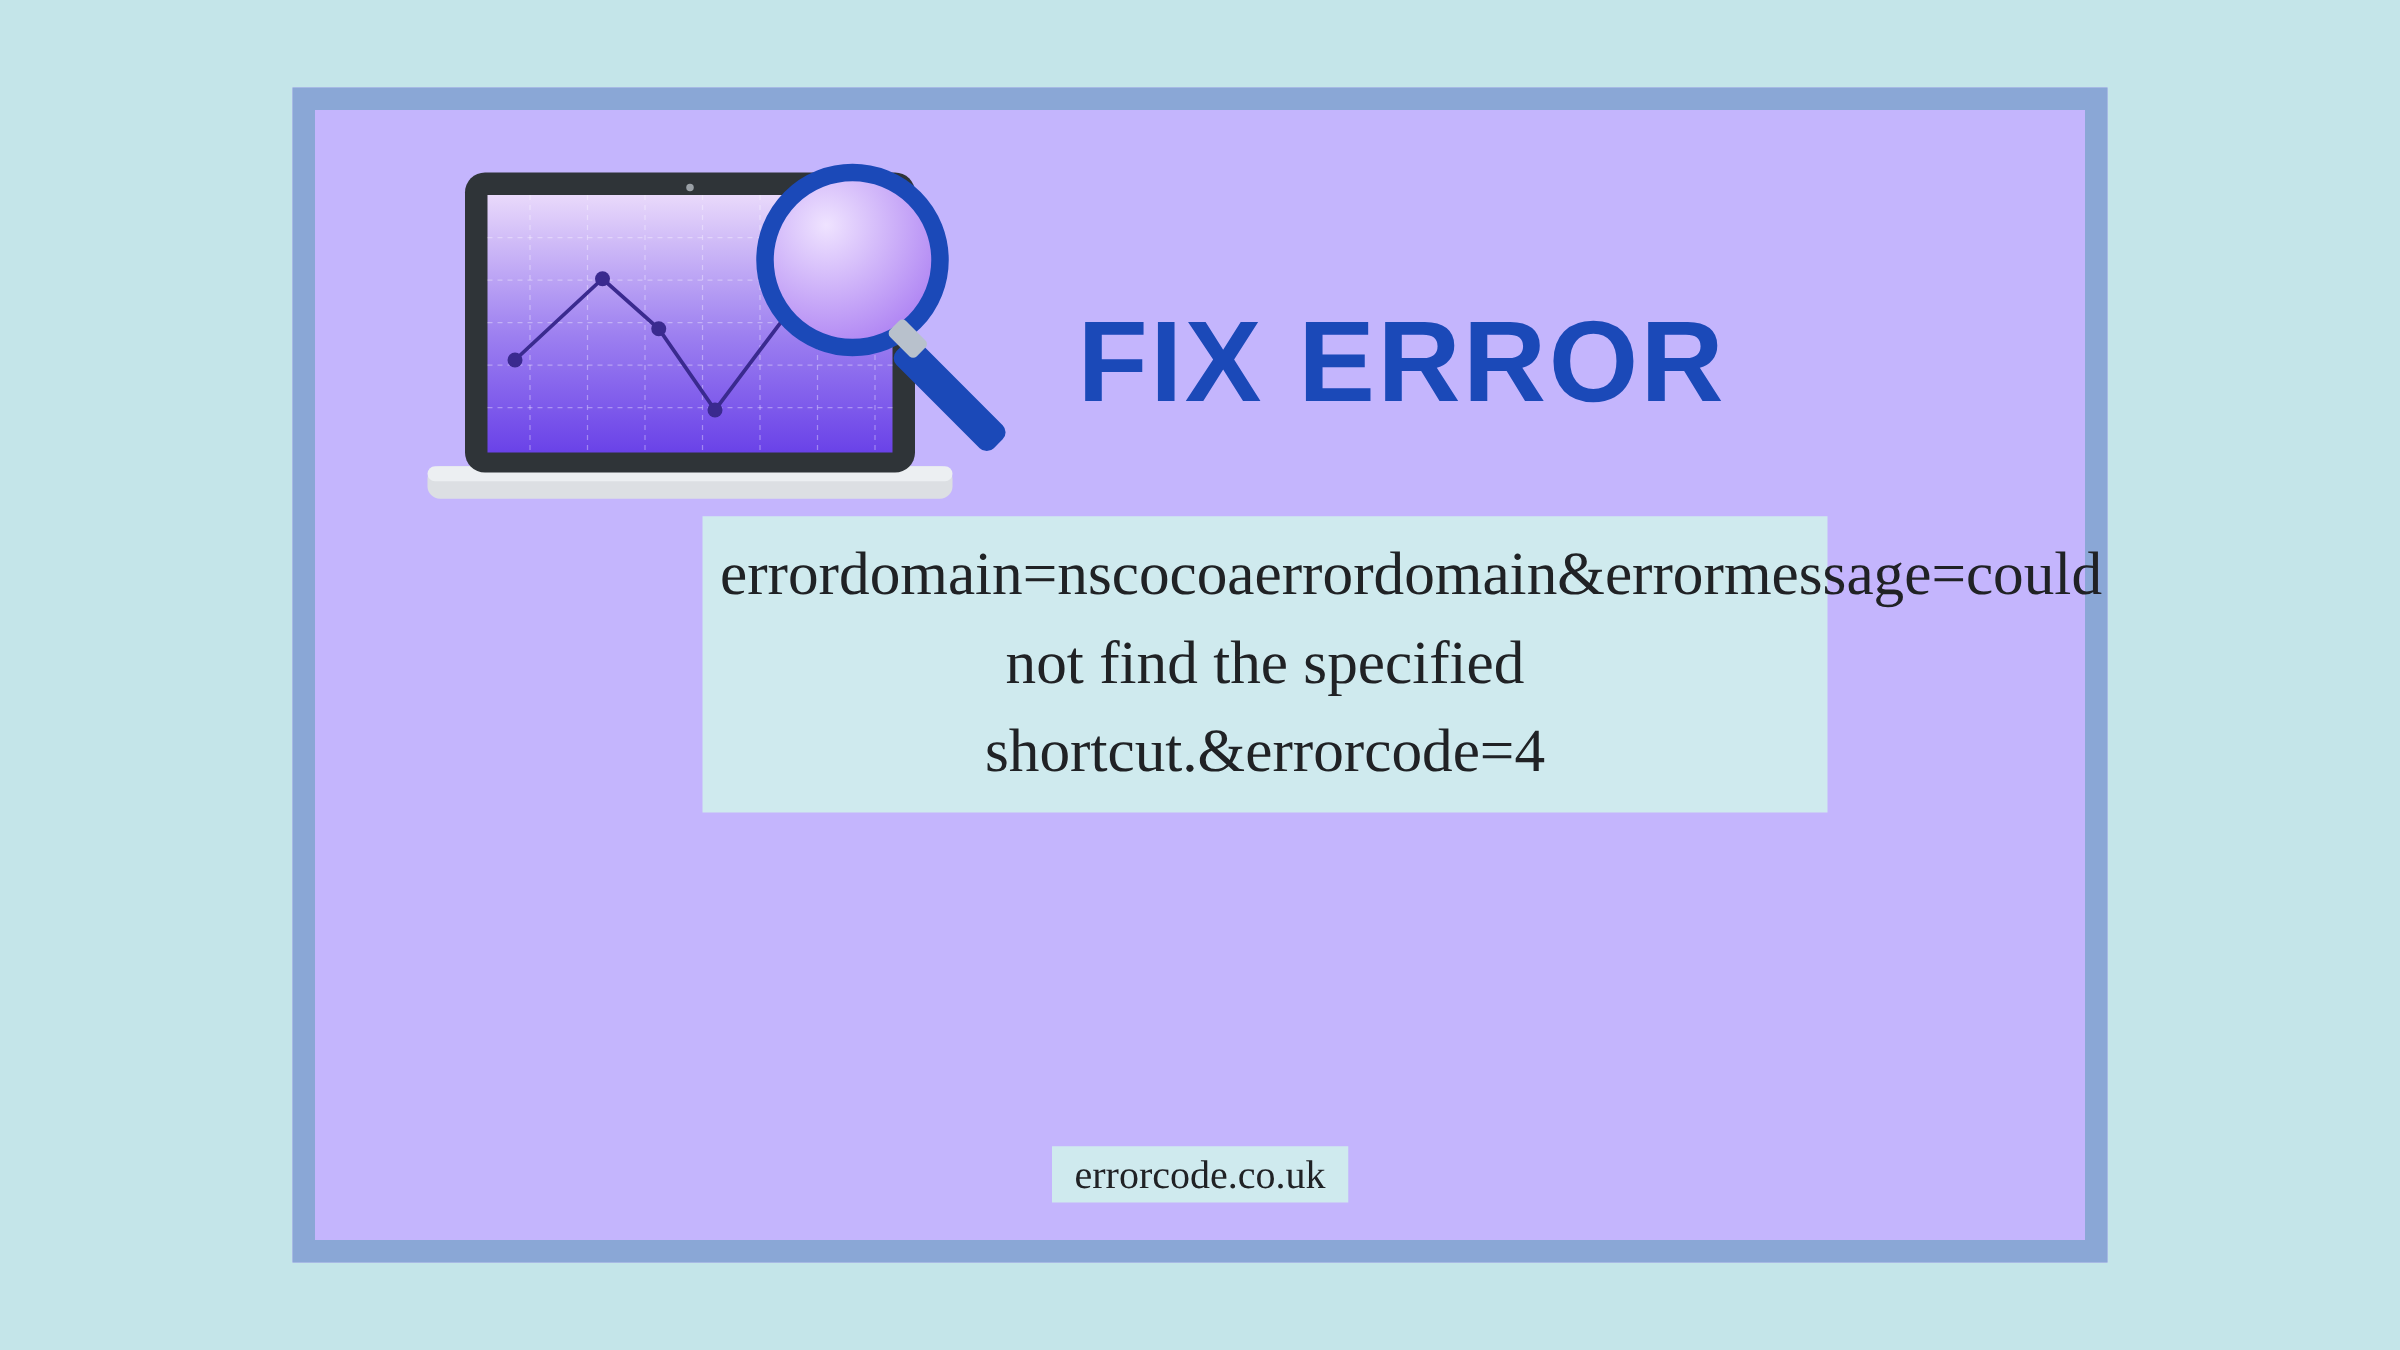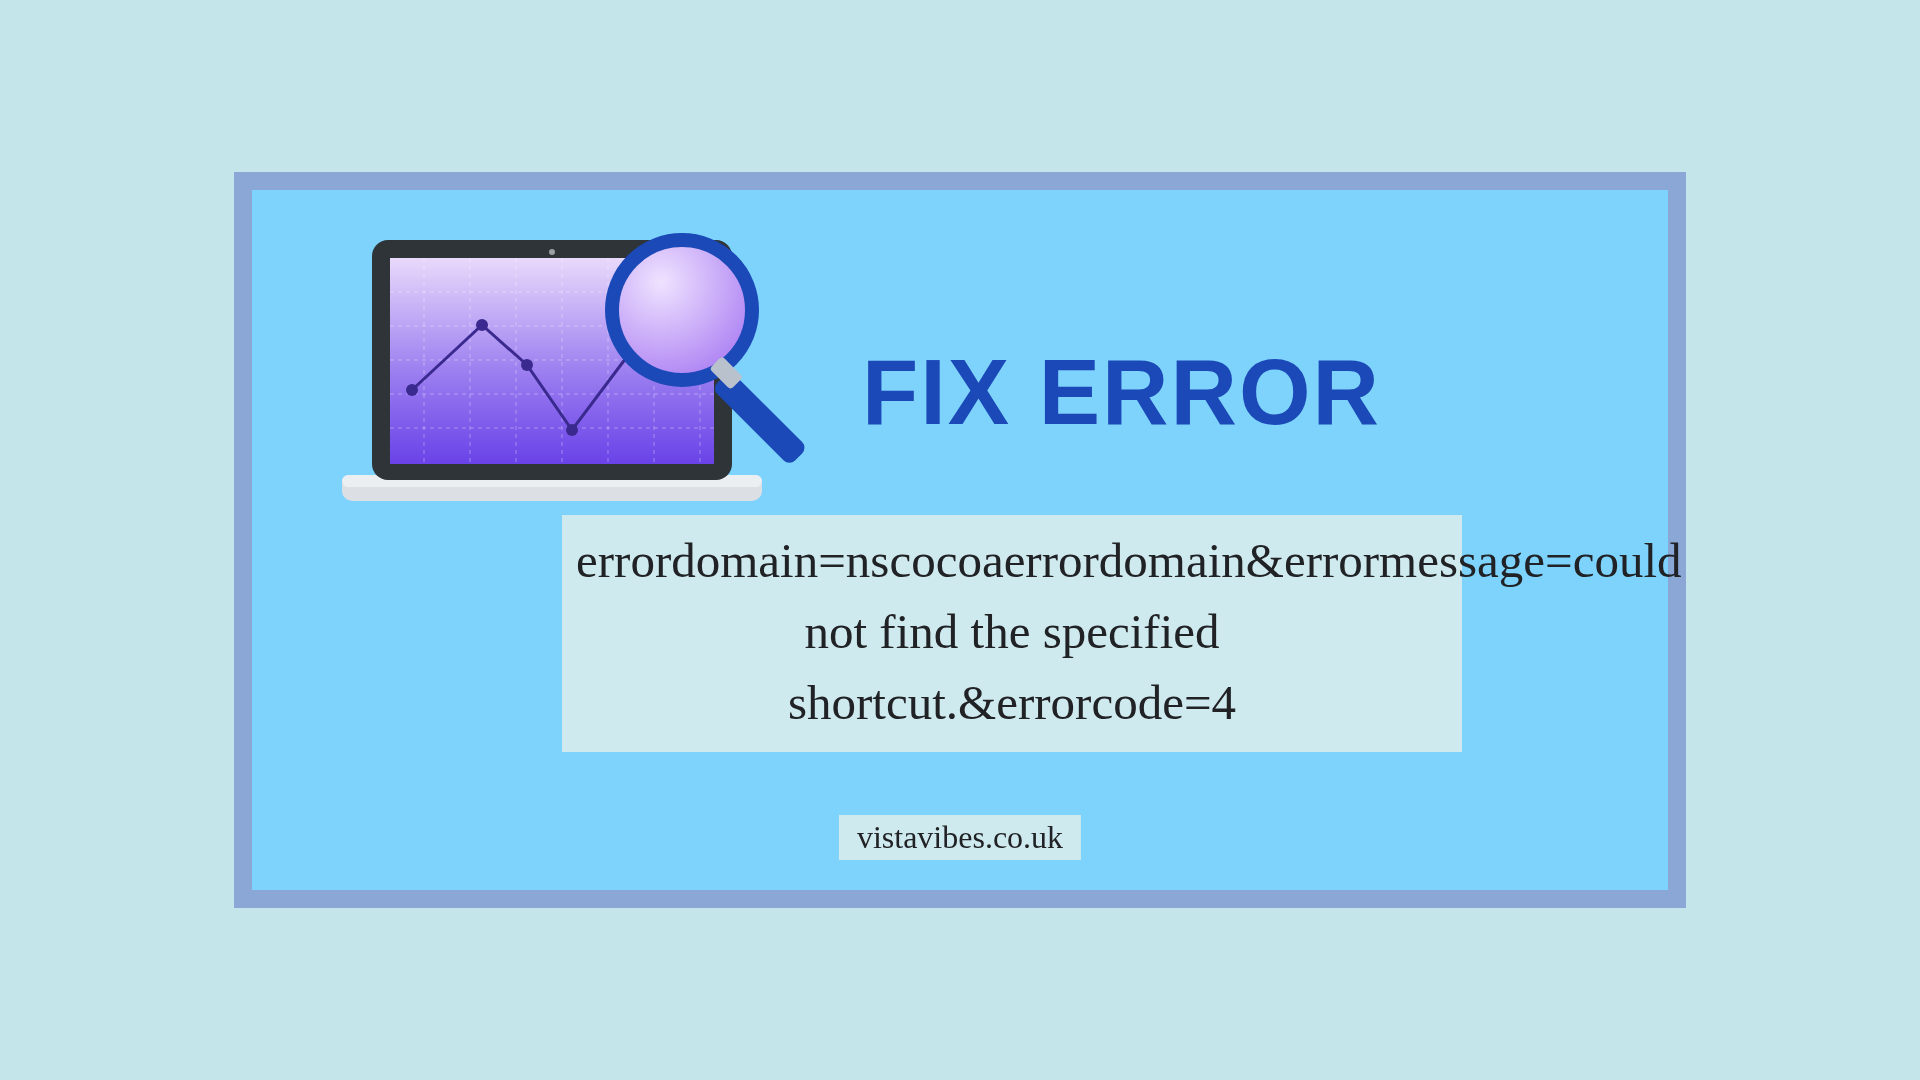--- a/index.html
+++ b/index.html
@@ -15,22 +15,22 @@
     width: 1536px;
     height: 816px;
     background: #c4e5e9;
     position: relative;
     display: flex;
     align-items: center;
     justify-content: center;
   }
   .inner {
     width: 1452px;
-    height: 736px;
-    background: #7dd3fc;
+    height: 940px;
+    background: #c4b5fd;
     border: 18px solid #8aa7d6;
     position: relative;
   }
   .illo {
     position: absolute;
     top: 40px;
     left: 60px;
     width: 520px;
     height: 300px;
   }
@@ -130,16 +130,16 @@
       <circle cx="370" cy="80" r="70" fill="none" stroke="#1b49b8" stroke-width="14"></circle>
 
       <rect x="418" y="140" width="110" height="26" rx="8" fill="#1b49b8" transform="rotate(45 418 140)"></rect>
       <rect x="410" y="126" width="30" height="18" rx="4" fill="#b8c1cc" transform="rotate(45 410 126)"></rect>
     </svg>
 
     <div class="heading">FIX ERROR</div>
 
     <div class="errorbox">errordomain=nscocoaerrordomain&amp;errormessage=could not find the specified shortcut.&amp;errorcode=4</div>
 
-    <div class="site">vistavibes.co.uk</div>
+    <div class="site">errorcode.co.uk</div>
 
   </div>
 </div>
 
 </body></html>

